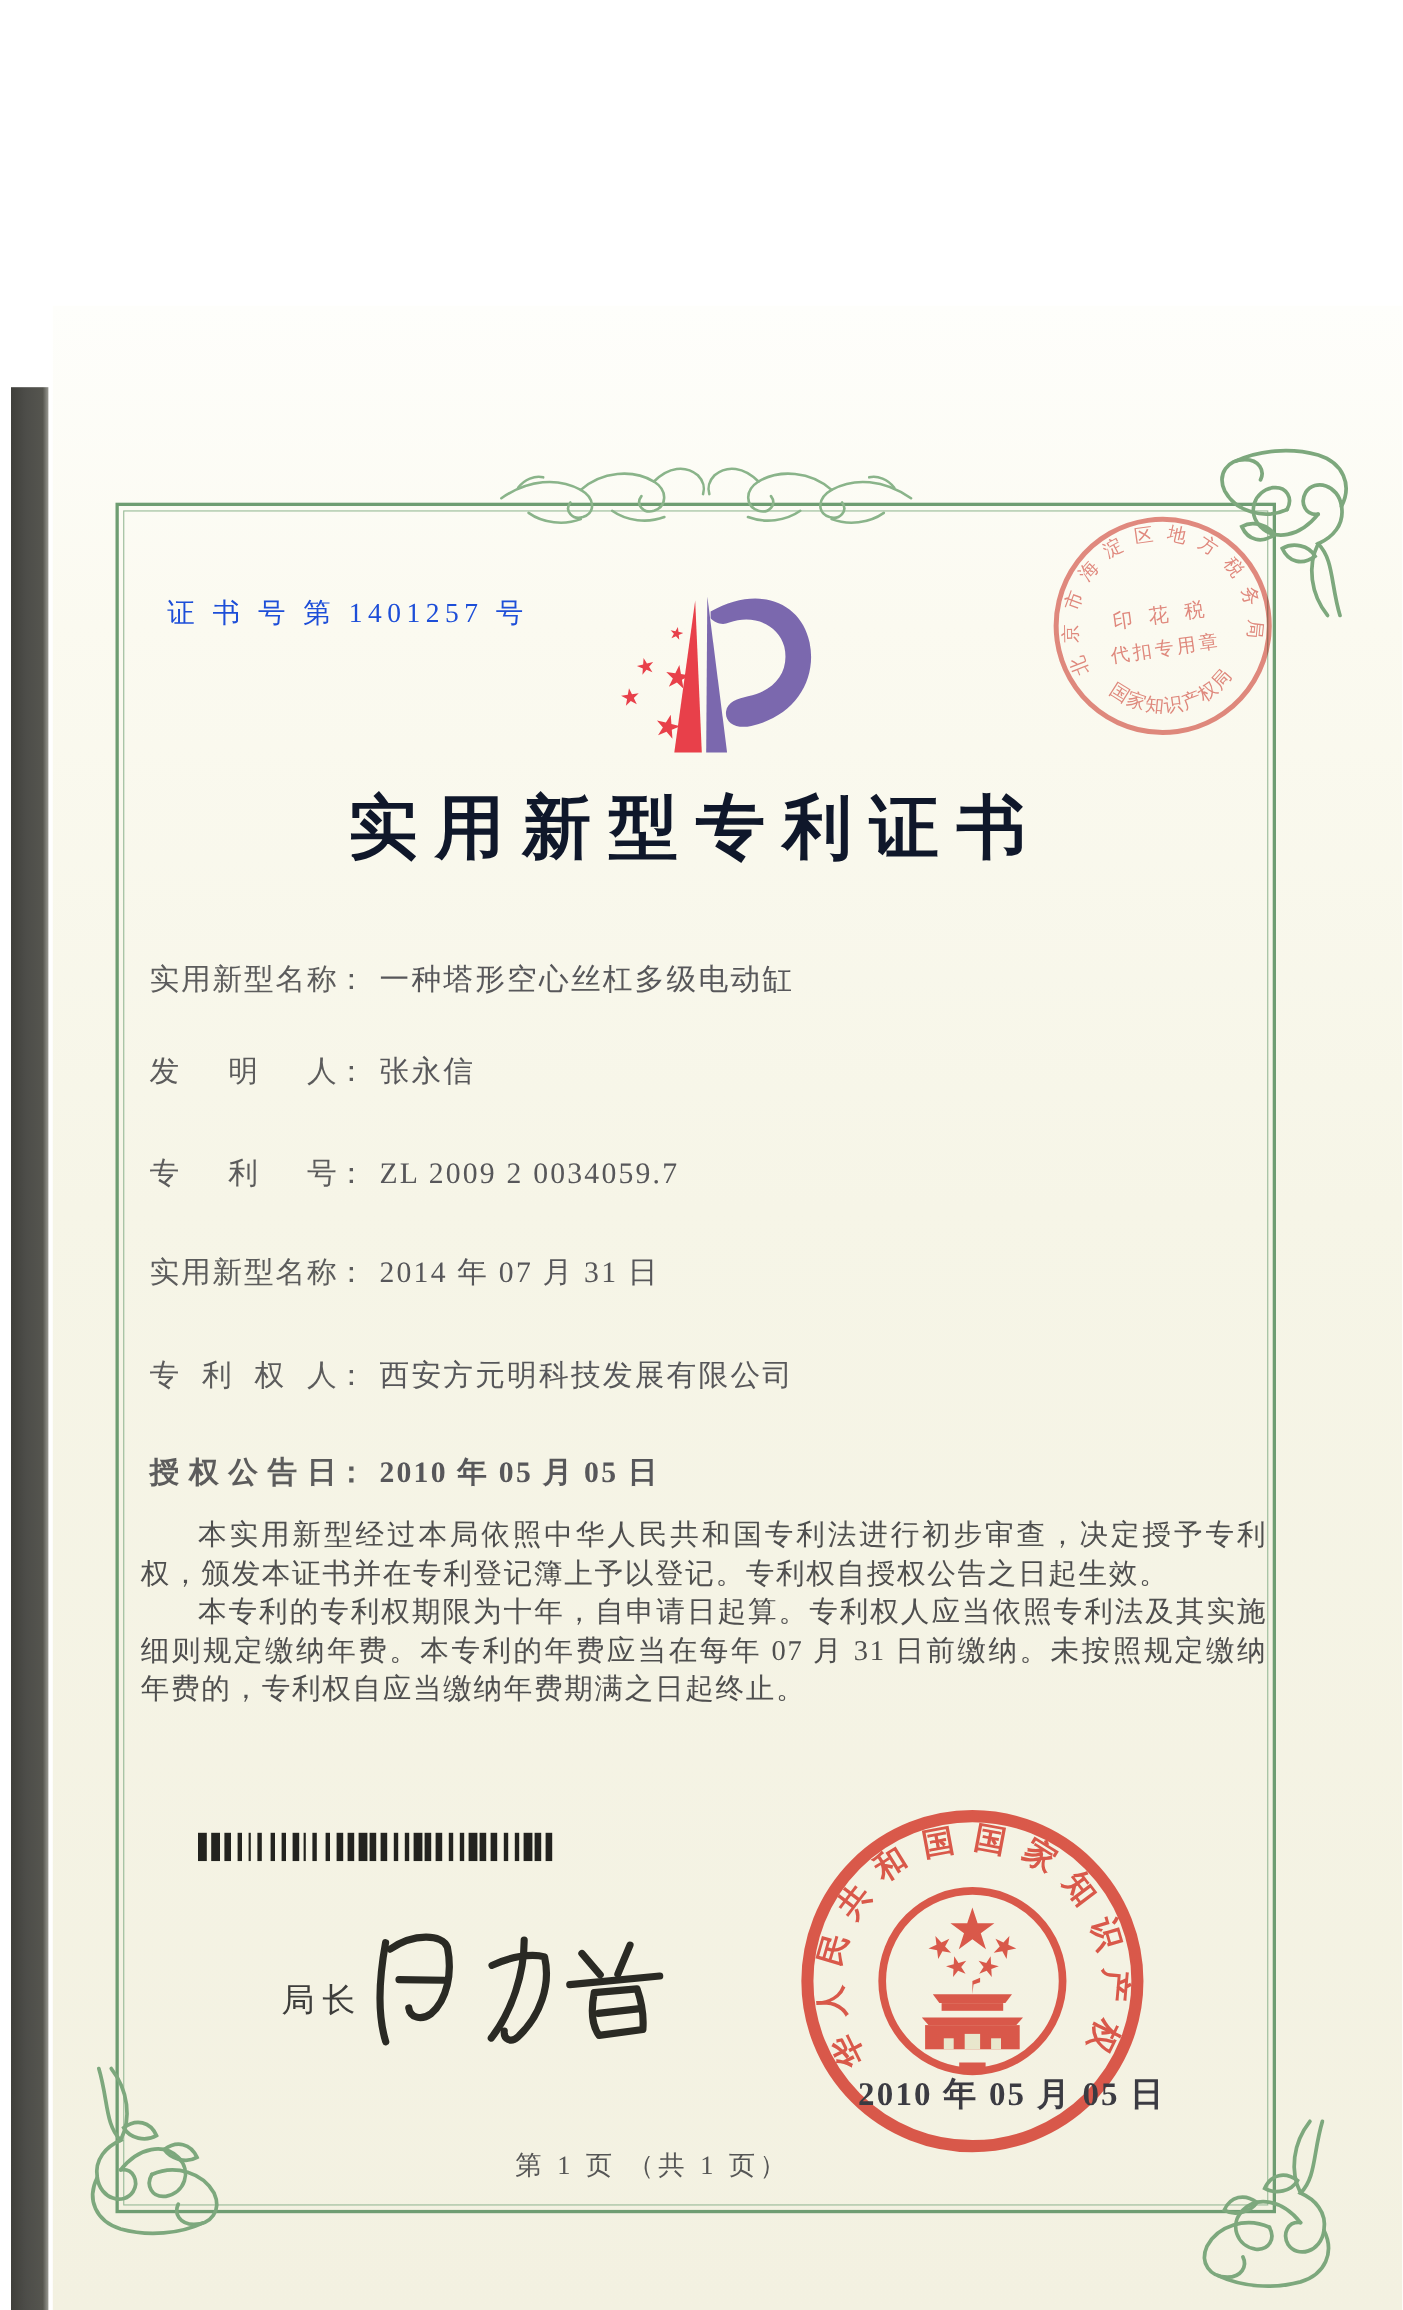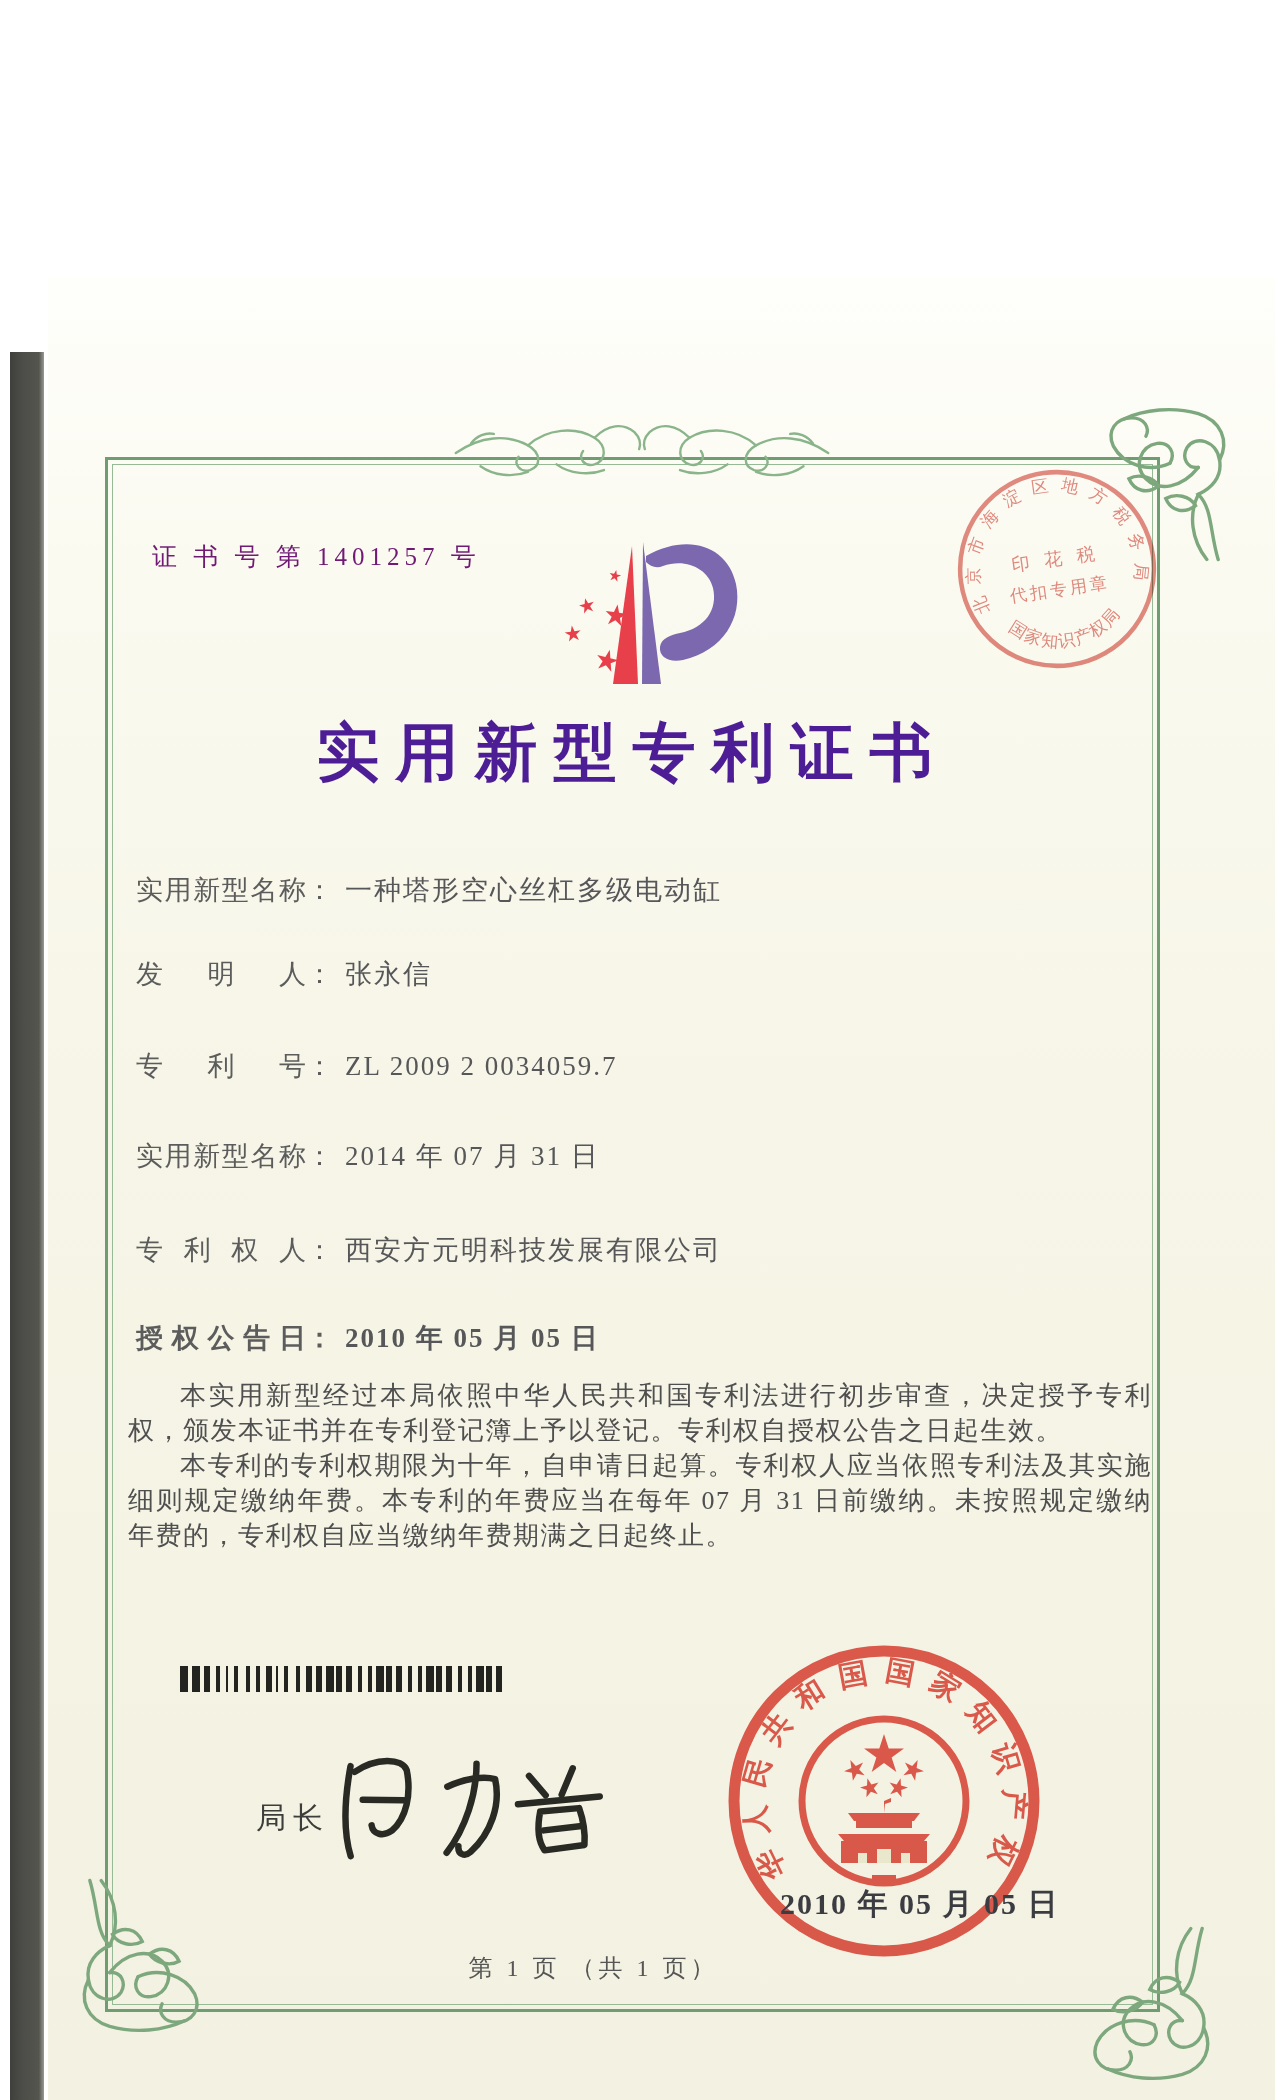--- a/index.html
+++ b/index.html
@@ -16,26 +16,26 @@
         border:3px solid #6e9d72;box-sizing:border-box;}
   .border-inner{position:absolute;inset:4px;border:1px solid #96b996;}
   .defs-holder{position:absolute;width:0;height:0;overflow:hidden;}
   
   .dragon-band{position:absolute;left:452px;top:408px;width:380px;height:88px;}
   .flourish{position:absolute;width:170px;height:170px;}
   .fl-tr{left:1068px;top:398px;transform:scale(-1,-1);}
   .fl-bl{left:70px;top:1872px;}
   .fl-br{left:1052px;top:1920px;transform:scale(-1,1);}
   
-  .cert-no{position:absolute;left:152px;top:540px;font-size:25px;letter-spacing:5px;color:#701a75;}
+  .cert-no{position:absolute;left:152px;top:540px;font-size:25px;letter-spacing:5px;color:#1d4ed8;}
   .logo{position:absolute;left:543px;top:516px;width:250px;height:185px;}
   .tax-stamp{position:absolute;left:946px;top:458px;width:222px;height:222px;
         mix-blend-mode:multiply;opacity:.82;}
   .title{position:absolute;left:105px;top:710px;width:1055px;margin:0;text-align:center;
-        font-size:63px;font-weight:700;letter-spacing:16px;color:#4c1d95;}
+        font-size:63px;font-weight:700;letter-spacing:16px;color:#0f172a;}
   
   .field-row{position:absolute;left:136px;font-size:27px;color:#5c5c5c;white-space:nowrap;}
   .flabel{display:inline-block;width:170px;text-align:justify;text-align-last:justify;vertical-align:bottom;}
   .fcolon{margin-right:12px;}
   .fvalue{letter-spacing:2px;color:#57575a;}
   .fr0{top:872px;} .fr1{top:956px;} .fr2{top:1048px;} .fr3{top:1138px;} .fr4{top:1232px;} .fr5{top:1320px;font-weight:bold;}
   
   .body-text{position:absolute;left:128px;top:1378px;width:1024px;font-size:26px;line-height:35px;
         color:#4f4f4f;letter-spacing:1.5px;text-align:justify;}
   .body-text p{margin:0;text-indent:2em;}

